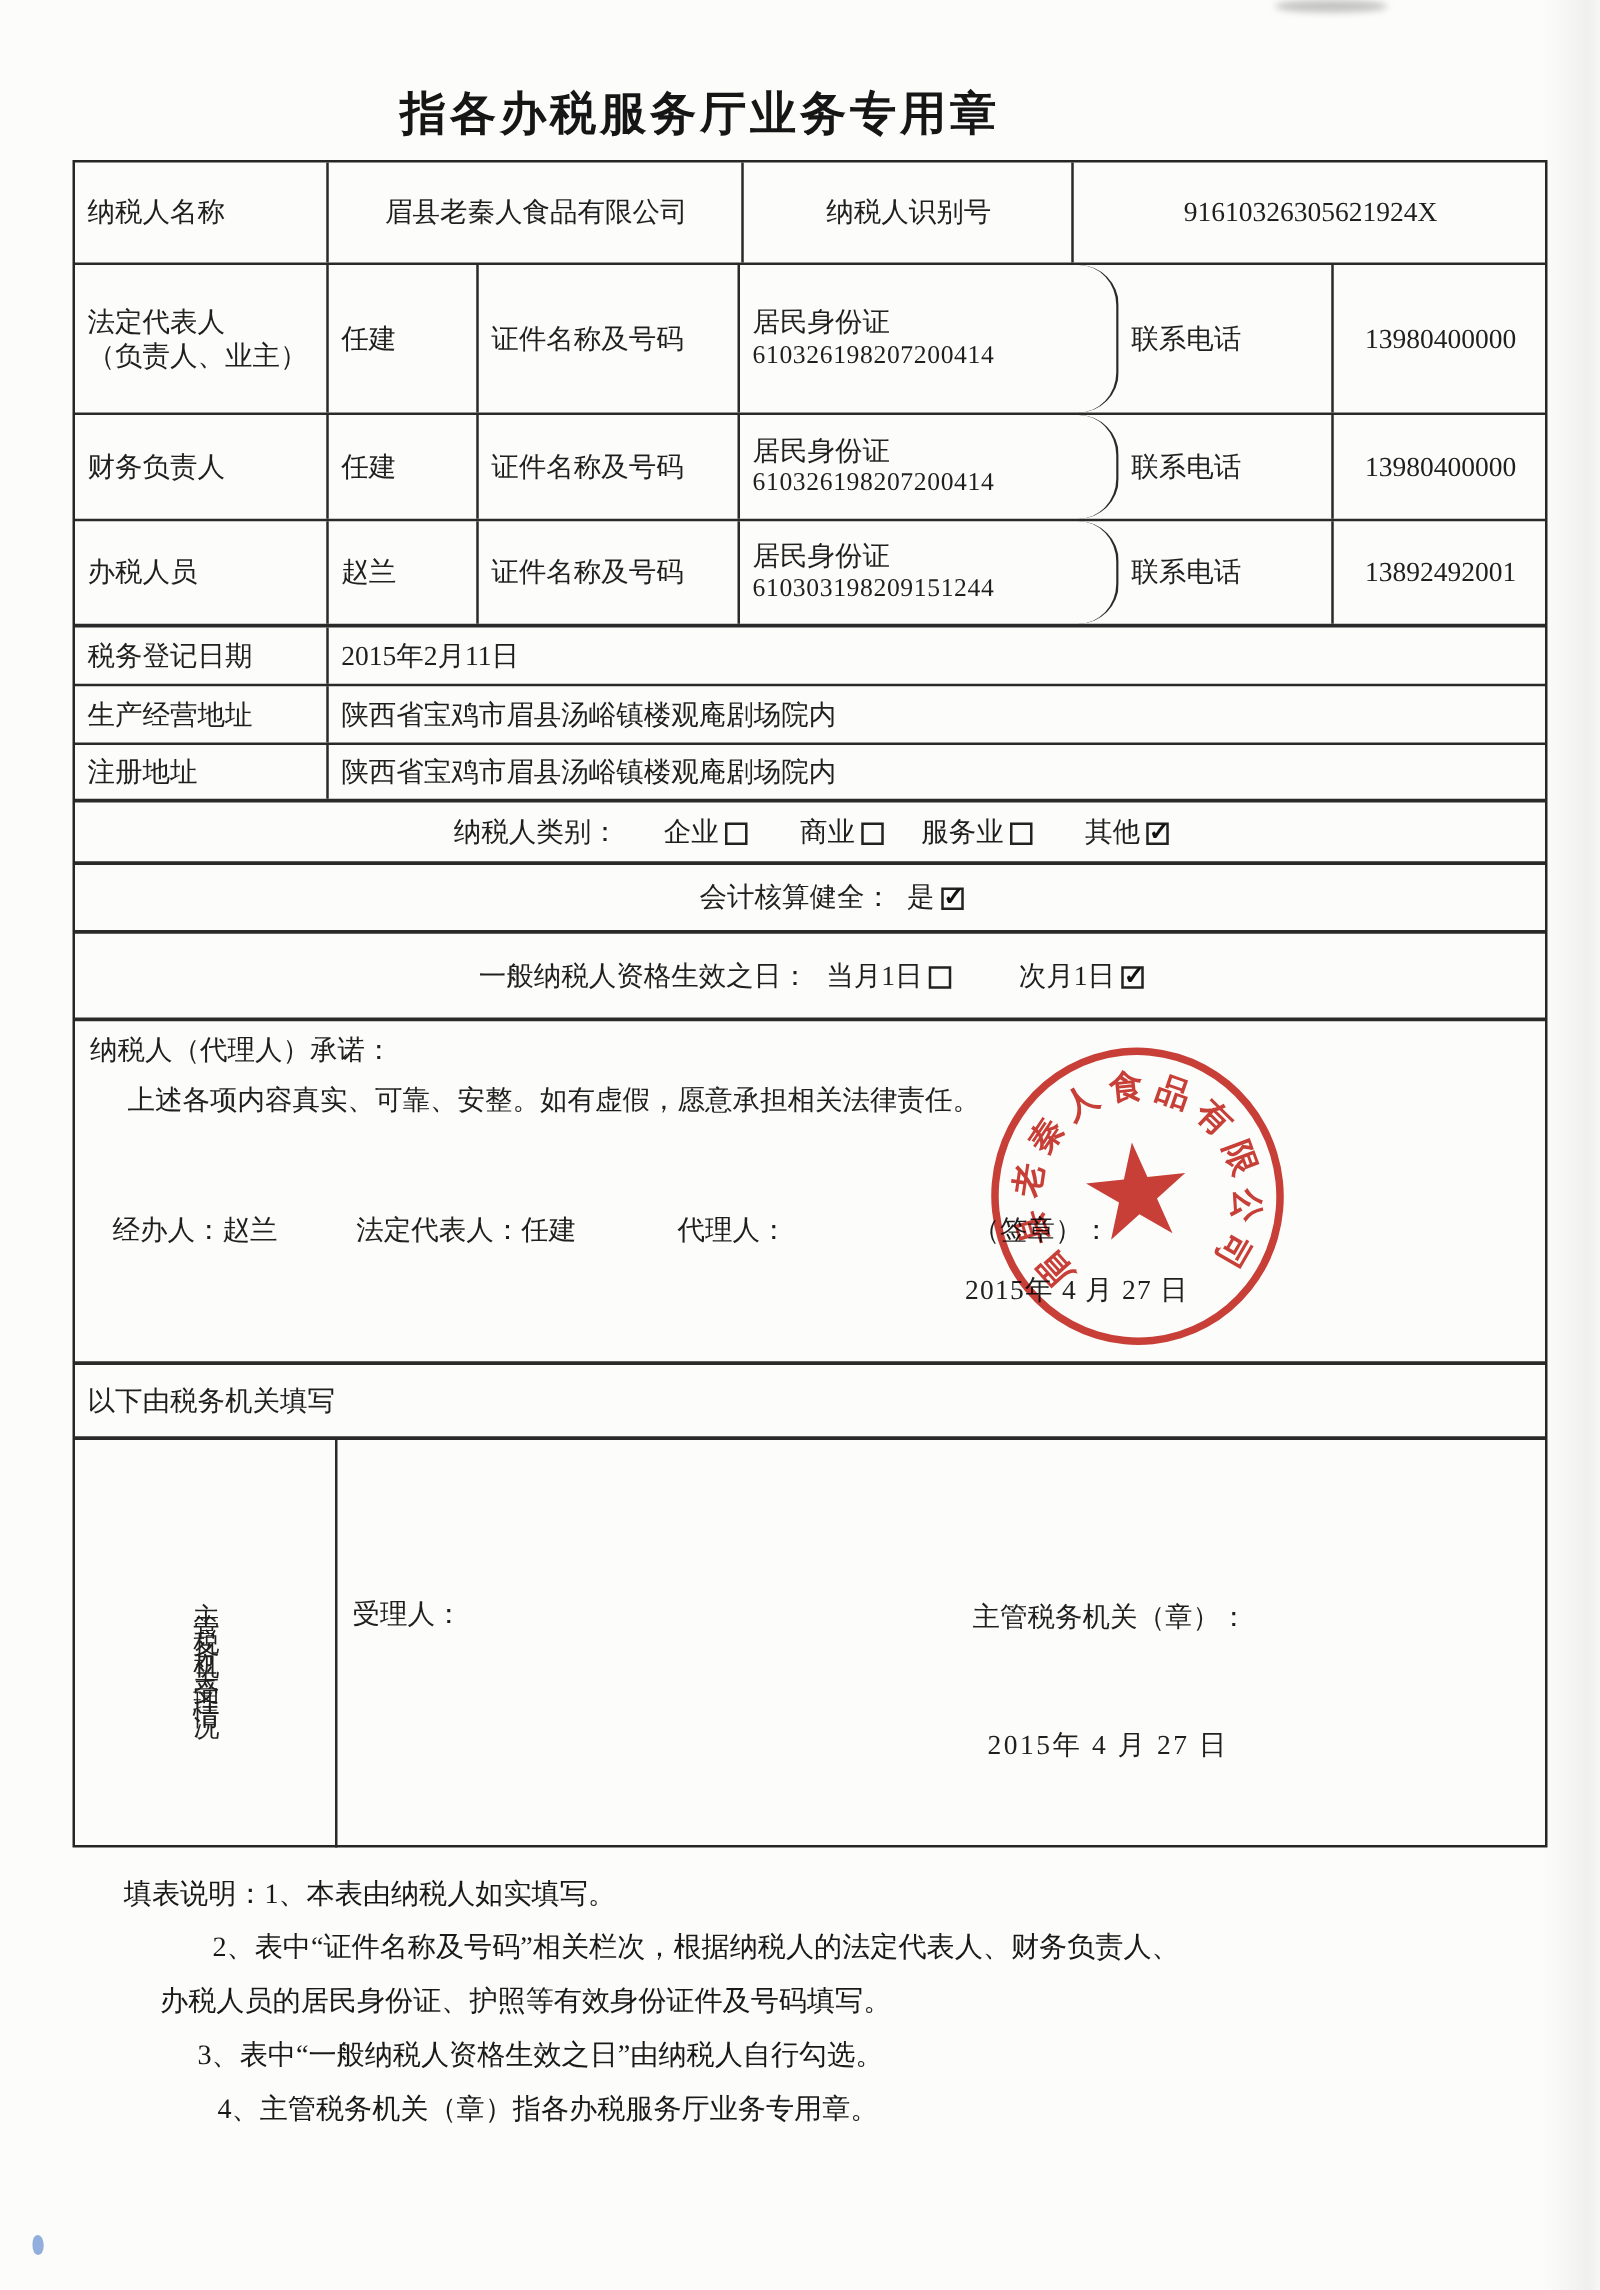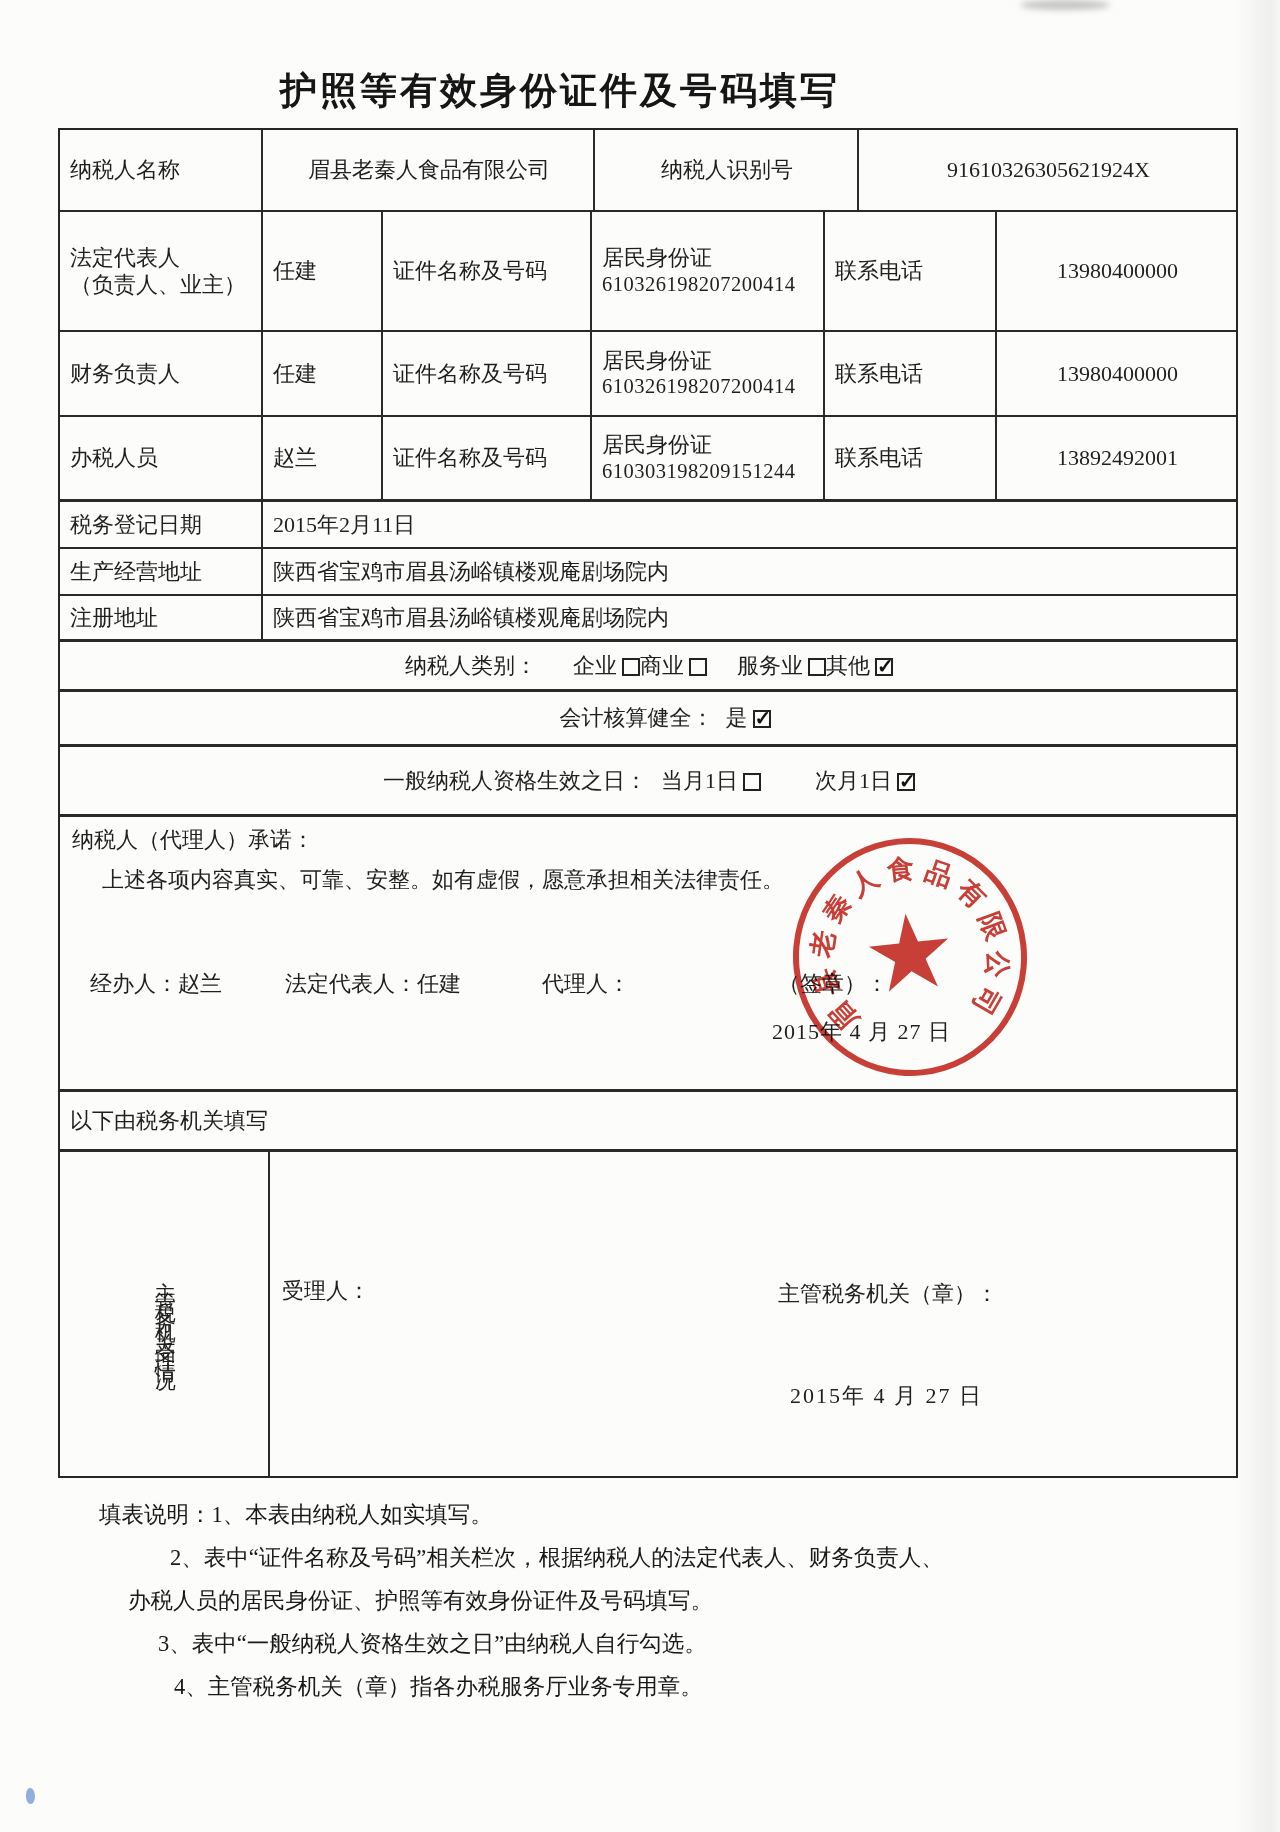--- a/index.html
+++ b/index.html
@@ -43,26 +43,26 @@
   
   .r1{ height:82px; } .r2{ height:120px; } .r3{ height:85px; } .r4{ height:85px; }
   .r5{ height:47px; } .r6{ height:47px; } .r7{ height:46px; }
   .r8{ height:50px; } .r9{ height:55px;padding-left:32px; } .r10{ height:70px; }
   .r11{ height:275px; position:relative; display:block; }
   .r12{ height:60px; }
   .r13{ height:326px; }
 
   
   .w-label{ width:203px; } .w-name1{ width:332px; } .w-idlab{ width:264px; }
-  .w-pname{ width:120px; } .w-certlab{ width:209px; } .w-cert{ width:233px; } .w-phlab{ width:172px; }
+  .w-pname{ width:120px; } .w-certlab{ width:209px; } .w-cert{ width:303px;border-radius:32px; } .w-phlab{ width:172px; }
   .w-wide{ width:203px; }
   .w-side{ width:210px; }
 
   .optline{ flex-direction:row; align-items:center; gap:0; }
-  .opt{ display:inline-flex; align-items:center; }
+  .opt{ display:inline-flex; align-items:center; margin-left:42px; }
   .opt.first{ margin-left:36px; }
   .cb{
     display:inline-block; width:18px; height:18px; border:2px solid #222;
     margin-left:5px; position:relative; top:1px; background:transparent;
   }
   .cb.checked::after{
     content:"✓"; position:absolute; left:0px; top:-6px; font-size:20px; font-weight:700; color:#111;
   }
 
   
@@ -110,21 +110,21 @@
   .n1{ padding-left:99px; } .n2{ padding-left:170px; } .n3{ padding-left:128px; }
   .n4{ padding-left:158px; } .n5{ padding-left:174px; } .n6{ padding-left:174px; }
 </style>
 </head>
 <body>
 
 <div class="page">
   <div class="smudge-top"></div>
   <div class="blue-dot"></div>
 
-  <div class="title">护照等有效身份证件及号码填写</div>
+  <div class="title">指各办税服务厅业务专用章</div>
 
   <div class="tbl">
 
     <div class="row r1">
       <div class="cell w-label">纳税人名称</div>
       <div class="cell w-name1 ctr">眉县老秦人食品有限公司</div>
       <div class="cell w-idlab ctr">纳税人识别号</div>
       <div class="cell last ctr">91610326305621924X</div>
     </div>
 

